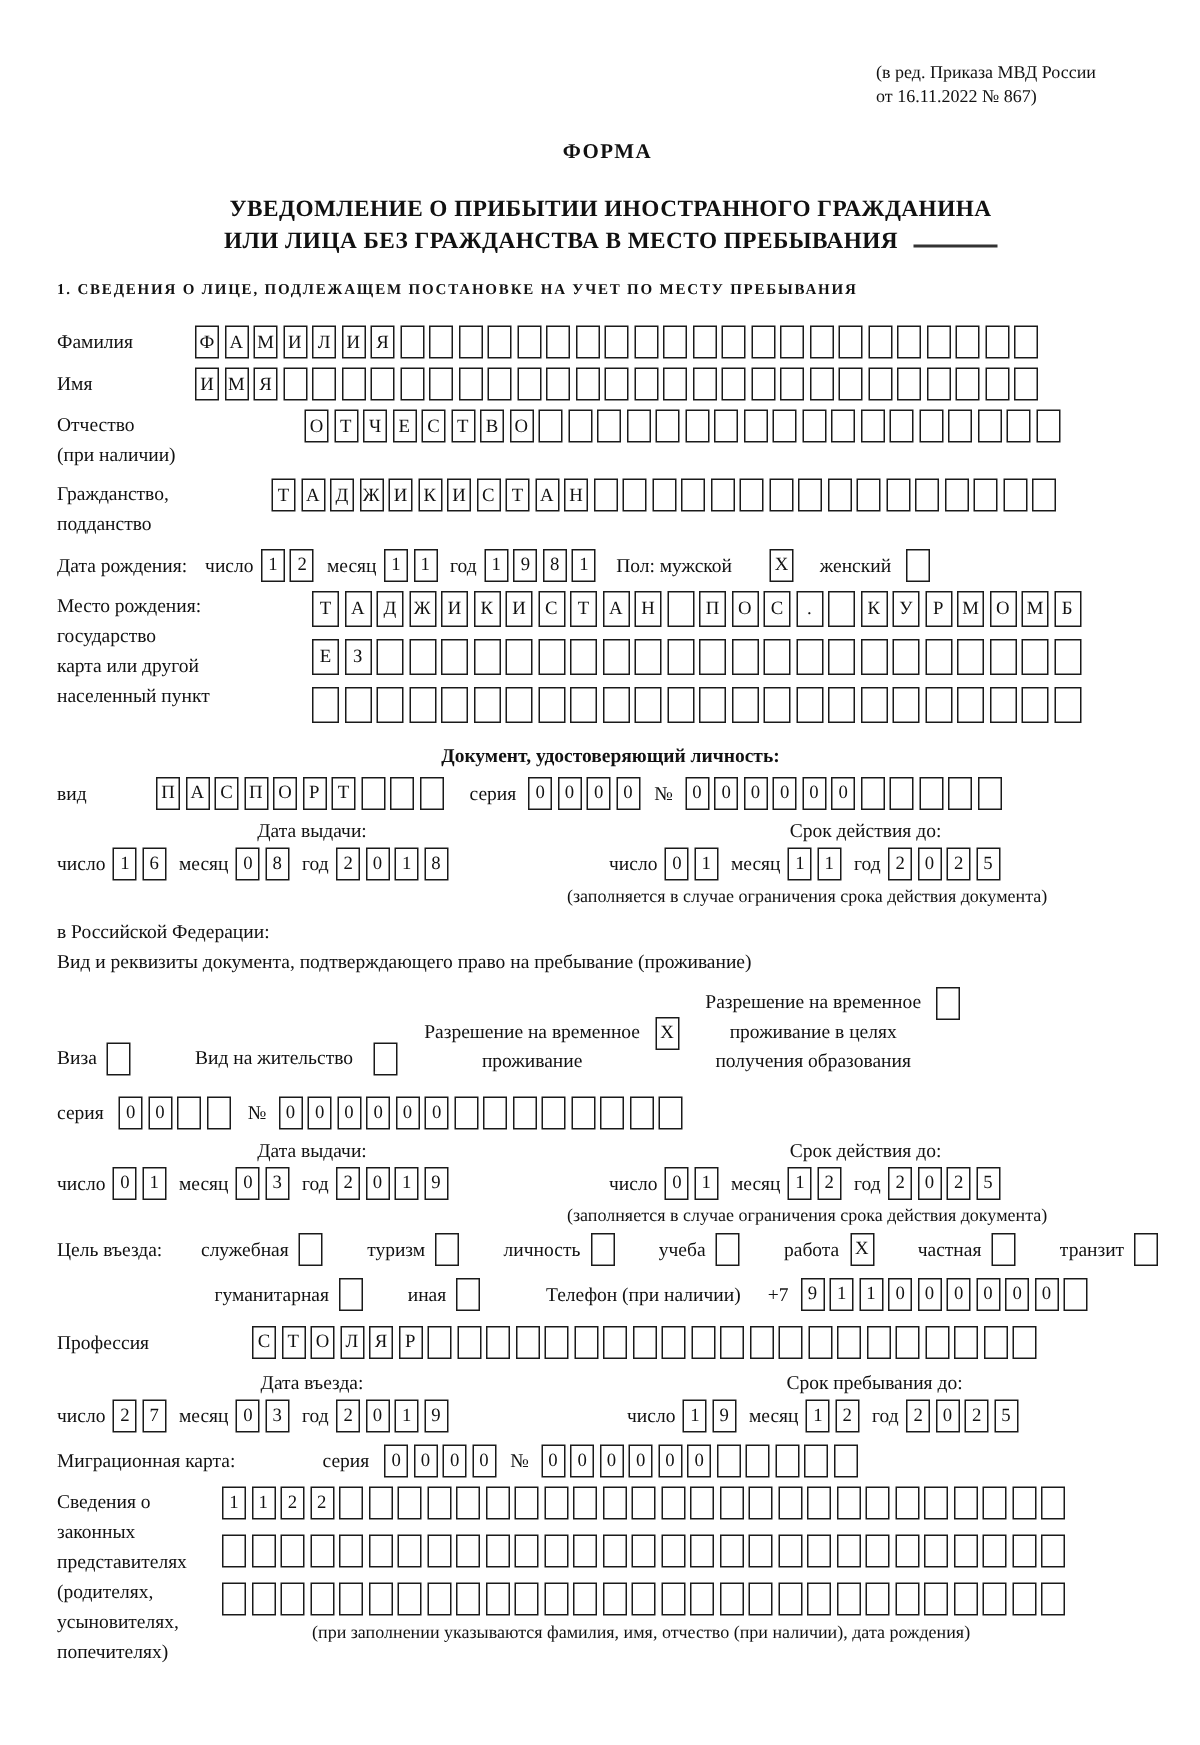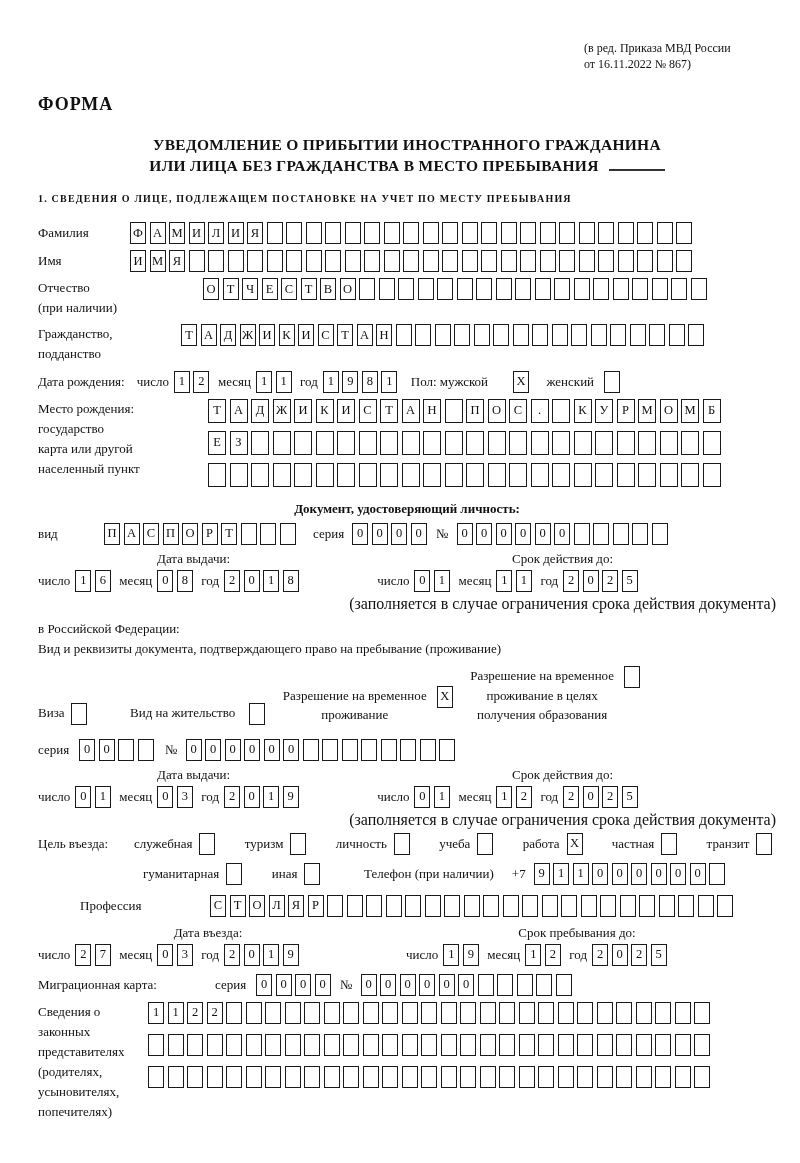--- a/index.html
+++ b/index.html
@@ -4,21 +4,21 @@
 <style>
   * { box-sizing: border-box; margin: 0; padding: 0; }
   html,body { width: 800px; background: #fff; }
   body { height: 1163px; overflow: hidden; color: #111;
          font-family: "Liberation Serif", serif; font-size: 13px; }
   .page { padding: 34px 24px 0 38px; width: 800px; }
 
   
   .appendix { margin-left: auto; width: 192px; font-size: 12.5px; line-height: 1.28; }
   .amendment { margin-left: auto; width: 192px; font-size: 12px; line-height: 1.3; margin-top: 7px; }
-  .forma { text-align: left; font-weight: bold; font-size: 18px; letter-spacing: 1px; margin: 22px 4px 0 0; }
+  .forma { text-align: center; font-weight: bold; font-size: 14px; letter-spacing: 1px; margin: 22px 4px 0 0; }
 
   .title { text-align: center; font-weight: bold; font-size: 15.5px; letter-spacing: .3px;
            line-height: 1.35; margin-top: 20px; }
   .blank-line { display: inline-block; width: 56px; border-bottom: 2px solid #333; height: 13px; margin-left: 10px; }
 
   .section-head { font-weight: bold; font-size: 10px; letter-spacing: 1.2px; margin: 16px 0 18px 0; }
 
   
   .cells { display: inline-flex; flex: none; }
   .cell { width: 16px; height: 22px; border: 1.8px solid #1a1a1a; margin-right: 3.5px;
@@ -26,38 +26,38 @@
           font-size: 12.5px; flex: none; background: #fff; }
   .wide .cell { width: 18px; height: 24px; }
 
   .row { display: flex; align-items: center; margin-bottom: 6px; }
   .row-top { display: flex; align-items: flex-start; margin-bottom: 6px; }
   .lbl { flex: none; }
   .w-name  { width: 92px; }
   .w-patr  { width: 165px; }
   .w-cit   { width: 143px; }
   .w-birth { width: 170px; }
-  .w-prof  { width: 130px; margin-left: 42px; }
+  .w-prof  { width: 130px; }
   .w-rep   { width: 110px; }
   .lblcol div { line-height: 1.55; }
 
   .stack > .cells { margin-bottom: 8px; }
 
   
   .dg { display: inline-flex; align-items: center; }
   .dg .lbl { margin: 0 5px; }
   .dg .lbl:first-child { margin-left: 0; }
 
   .doc-head { text-align: center; font-weight: bold; margin: 4px 0 6px 0; }
 
   .twocol { display: flex; margin-bottom: 2px; }
   .tc-l { width: 340px; }
   .tc-r { flex: 1; }
   .col-head { text-align: center; margin-bottom: 3px; }
-  .note { font-size: 16px; text-align: left; margin-top: 3px; white-space: nowrap; }
+  .note { font-size: 12px; text-align: left; margin-top: 3px; white-space: nowrap; }
 
   .intro { line-height: 1.6; }
 
   .permits { display: flex; align-items: flex-end; margin: 6px 0 14px 0; }
   .permit { display: flex; align-items: flex-start; }
   .permit-text { text-align: center; line-height: 1.5; }
   .permit .cells { margin-left: 10px; margin-top: 0; }
 
   .purpose-row { display: flex; align-items: center; justify-content: space-between; margin-bottom: 8px; }
   .purpose { display: flex; align-items: center; }
@@ -657,21 +657,21 @@
         <span class="cell"></span>
         <span class="cell"></span>
         <span class="cell"></span>
         <span class="cell"></span>
         <span class="cell"></span>
         <span class="cell"></span>
         <span class="cell"></span>
       </span>
   </div>
 
-  <div class="twocol" style="margin-top:8px;">
+  <div class="twocol" style="margin-top:8px;gap:12px;">
     <div class="tc-l">
       <div class="col-head">Дата въезда:</div>
       <span class="dg">
         <span class="lbl">число</span>
         <span class="cells">
             <span class="cell">2</span>
             <span class="cell">7</span>
           </span>
         <span class="lbl">месяц</span>
         <span class="cells">
@@ -832,16 +832,17 @@
           <span class="cell"></span>
           <span class="cell"></span>
           <span class="cell"></span>
           <span class="cell"></span>
           <span class="cell"></span>
           <span class="cell"></span>
           <span class="cell"></span>
           <span class="cell"></span>
           <span class="cell"></span>
         </span>
+      <div class="rep-note" style="margin-left:60px;">(при заполнении указываются фамилия, имя, отчество (при наличии), дата рождения)</div>
     </div>
   </div>
 
 </div>
 
 </body></html>

